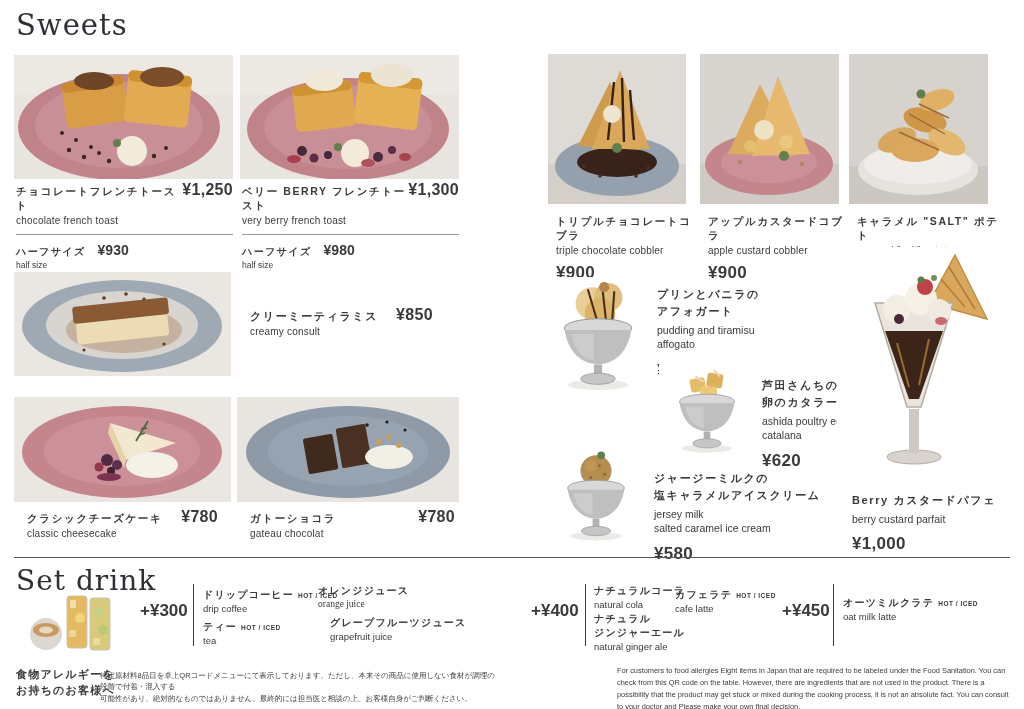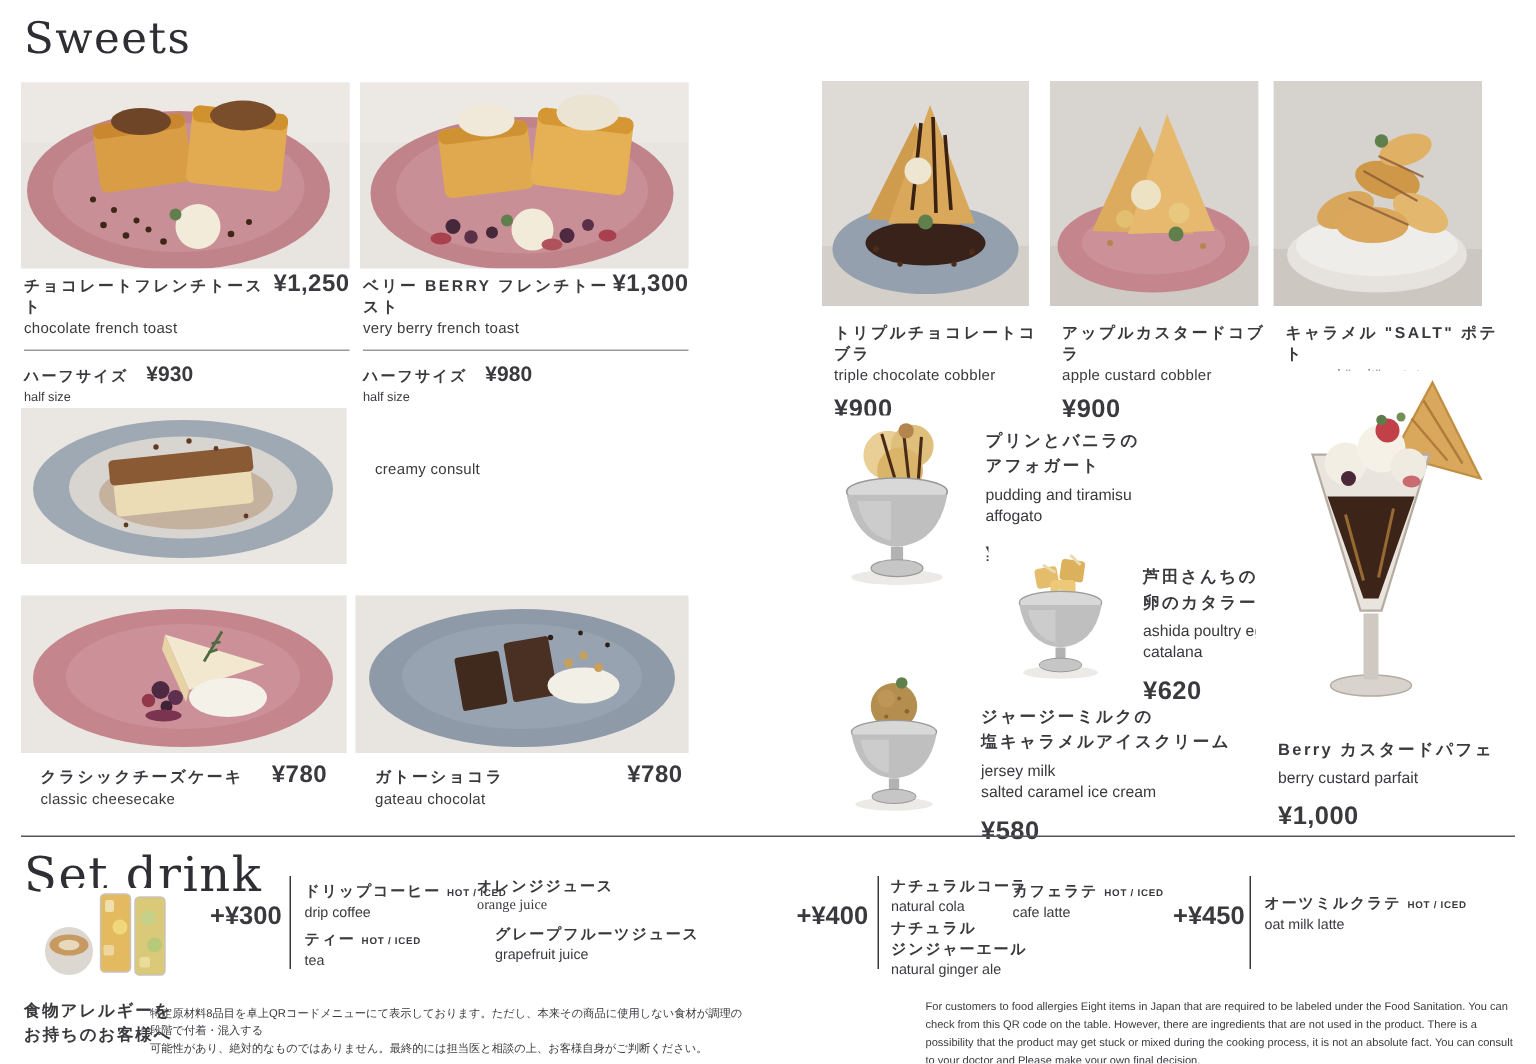--- a/index.html
+++ b/index.html
@@ -144,20 +144,21 @@
       <g fill="#5f3a20">
           <circle cx="90" cy="26" r="1.8"></circle>
           <circle cx="112" cy="22" r="1.8"></circle>
           <circle cx="130" cy="27" r="1.6"></circle>
           <circle cx="70" cy="78" r="1.6"></circle>
           <circle cx="150" cy="72" r="1.6"></circle>
         </g>
     </svg>
   </div>
   <div class="abs" style="left:250px;top:306px;">
+    <div><span class="jp-name" style="font-size:11px;">クリーミーティラミス</span><span class="price-lg" style="margin-left:18px;">¥850</span></div>
     <div class="en-name">creamy consult</div>
   </div>
 
   <div class="photo" style="left:14px;top:397px;width:217px;height:105px;">
     <svg viewBox="0 0 217 105">
         <rect width="217" height="105" fill="#eae7e3"></rect>
       <ellipse cx="108" cy="55" rx="100" ry="46" fill="#c5858d"></ellipse>
         <ellipse cx="108" cy="54" rx="78" ry="35" fill="#cc9098"></ellipse>
       <path d="M96 26 L162 46 L112 63 Z" fill="#f2e8cf"></path>
         <path d="M96 26 L112 63 L110 71 L94 36 Z" fill="#e6d3a6"></path>
@@ -393,21 +394,21 @@
     </svg>
   </div>
   <div class="abs" style="left:852px;top:492px;">
     <div class="cup-jp" style="font-size:11px;">Berry カスタードパフェ</div>
     <div class="cup-en">berry custard parfait</div>
     <div class="price-xl" style="margin-top:8px;">¥1,000</div>
   </div>
 
   <div class="divider" style="left:14px;top:557px;width:996px;"></div>
 
-  <div class="abs serif-title" style="left:16px;top:564px;font-size:32px;">Set drink</div>
+  <div class="abs serif-title" style="left:16px;top:564px;font-size:28px;">Set drink</div>
 
   <div class="photo" style="left:27px;top:592px;width:90px;height:62px;background:#fff;">
     <svg viewBox="0 0 90 62">
       <rect x="40" y="4" width="20" height="52" rx="3" fill="#e3ba5f" stroke="#c9c4bb" stroke-width="1"></rect>
       <rect x="43" y="8" width="6" height="8" rx="1.5" fill="#f0dfae"></rect>
         <circle cx="53" cy="26" r="5" fill="#eed87b"></circle>
         <rect x="42" y="38" width="7" height="7" rx="1.5" fill="#f0dfae" opacity=".8"></rect>
       <rect x="63" y="6" width="20" height="52" rx="3" fill="#d9c978" stroke="#c9c4bb" stroke-width="1"></rect>
       <circle cx="72" cy="20" r="5" fill="#c5d189"></circle>
         <circle cx="76" cy="38" r="5" fill="#b9c97a"></circle>

